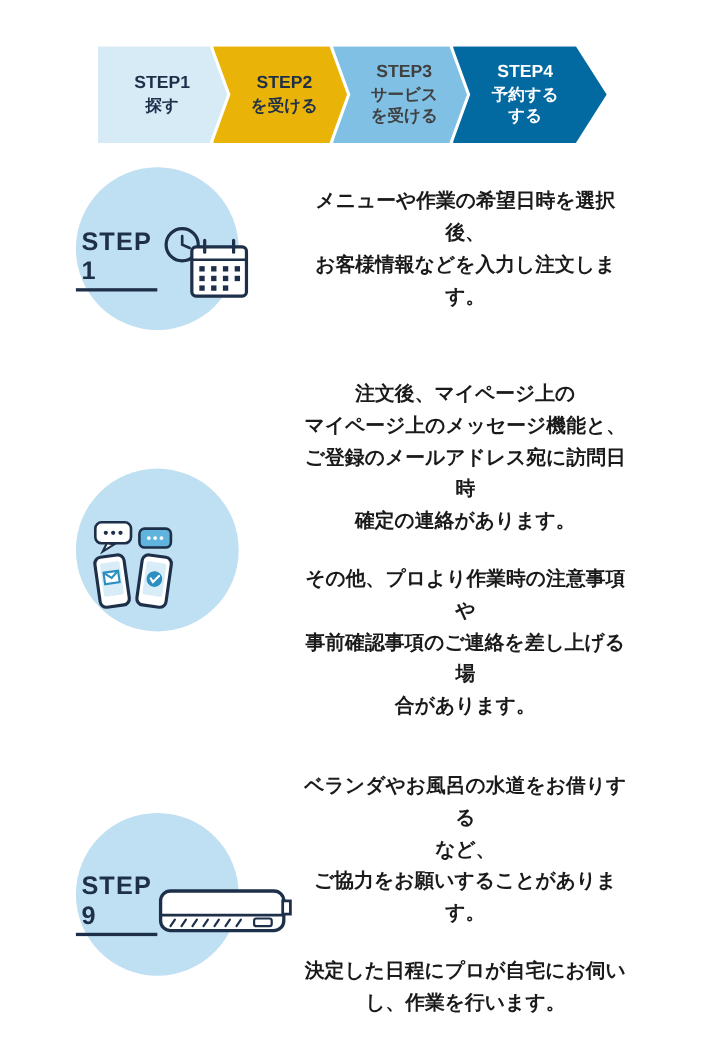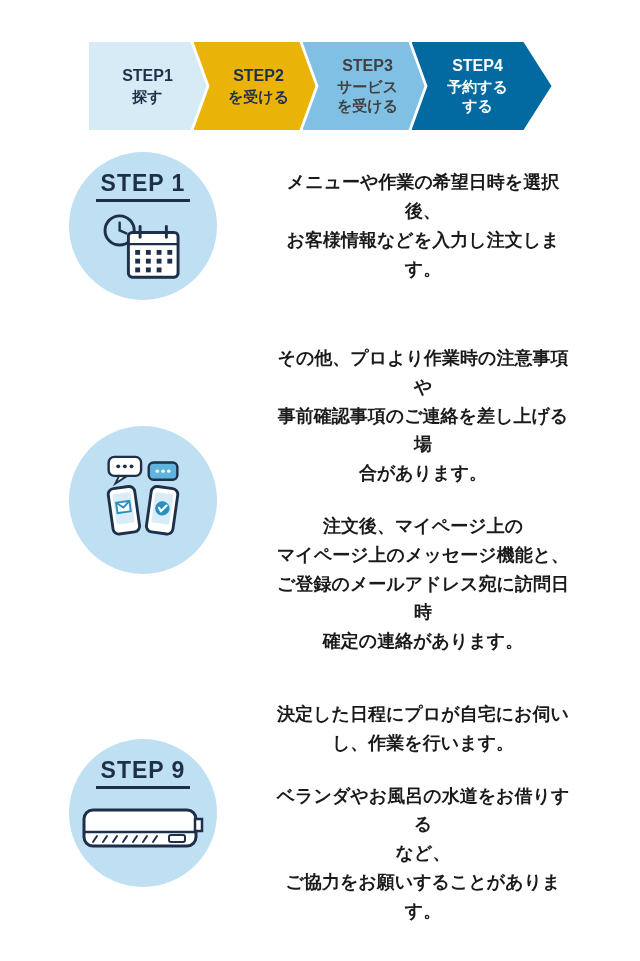--- a/index.html
+++ b/index.html
@@ -68,21 +68,21 @@
   .circle-col{
     flex:0 0 250px;
     display:flex;
     justify-content:center;
   }
   .circle{
     width:148px;height:148px;
     border-radius:50%;
     background:#bfdff2;
     display:flex;
-    flex-direction:column;
+    flex-direction:row;
     align-items:center;
     padding-top:18px;
     box-sizing:border-box;
   }
   .step-label{
     font-size:23px;
     font-weight:700;
     color:#1d2f49;
     letter-spacing:1px;
     border-bottom:3px solid #1d2f49;
@@ -186,27 +186,27 @@
               <rect x="58" y="36" width="28" height="48" rx="6" fill="#ffffff" stroke="#1d2f49" stroke-width="3"></rect>
               <rect x="62.5" y="42" width="19" height="32" rx="2" fill="#d9edf8"></rect>
               <circle cx="72" cy="58" r="7.5" fill="#2b8fbf"></circle>
               <path d="M68.5 58 L71 61 L76 54.5" fill="none" stroke="#ffffff" stroke-width="2.2" stroke-linecap="round"></path>
             </g>
           </svg>
         </div>
       </div>
     </div>
     <div class="texts">
-      <p>その他、プロより作業時の注意事項や
-事前確認事項のご連絡を差し上げる場
-合があります。</p>
       <p>注文後、マイページ上の
 マイページ上のメッセージ機能と、
 ご登録のメールアドレス宛に訪問日時
 確定の連絡があります。</p>
+      <p>その他、プロより作業時の注意事項や
+事前確認事項のご連絡を差し上げる場
+合があります。</p>
     </div>
   </section>
 
   <section class="section">
     <div class="circle-col">
       <div class="circle">
         <div class="step-label">STEP 9</div>
         <div class="icon" style="margin-top:16px;">
           <svg width="124" height="50" viewBox="0 0 124 50">
             <rect x="3" y="5" width="112" height="36" rx="9" fill="#ffffff" stroke="#1d2f49" stroke-width="3"></rect>
@@ -220,24 +220,24 @@
               <line x1="66" y1="31" x2="62" y2="37"></line>
               <line x1="76" y1="31" x2="72" y2="37"></line>
             </g>
             <rect x="88" y="30" width="16" height="7" rx="2" fill="#ffffff" stroke="#1d2f49" stroke-width="2"></rect>
             <rect x="114" y="14" width="7" height="12" fill="#ffffff" stroke="#1d2f49" stroke-width="2.5"></rect>
           </svg>
         </div>
       </div>
     </div>
     <div class="texts">
-      <p>決定した日程にプロが自宅にお伺い
-し、作業を行います。</p>
       <p>ベランダやお風呂の水道をお借りする
 など、
 ご協力をお願いすることがあります。</p>
+      <p>決定した日程にプロが自宅にお伺い
+し、作業を行います。</p>
     </div>
   </section>
 
   <section class="section">
   </section>
 
 </div>
 
 </body></html>

